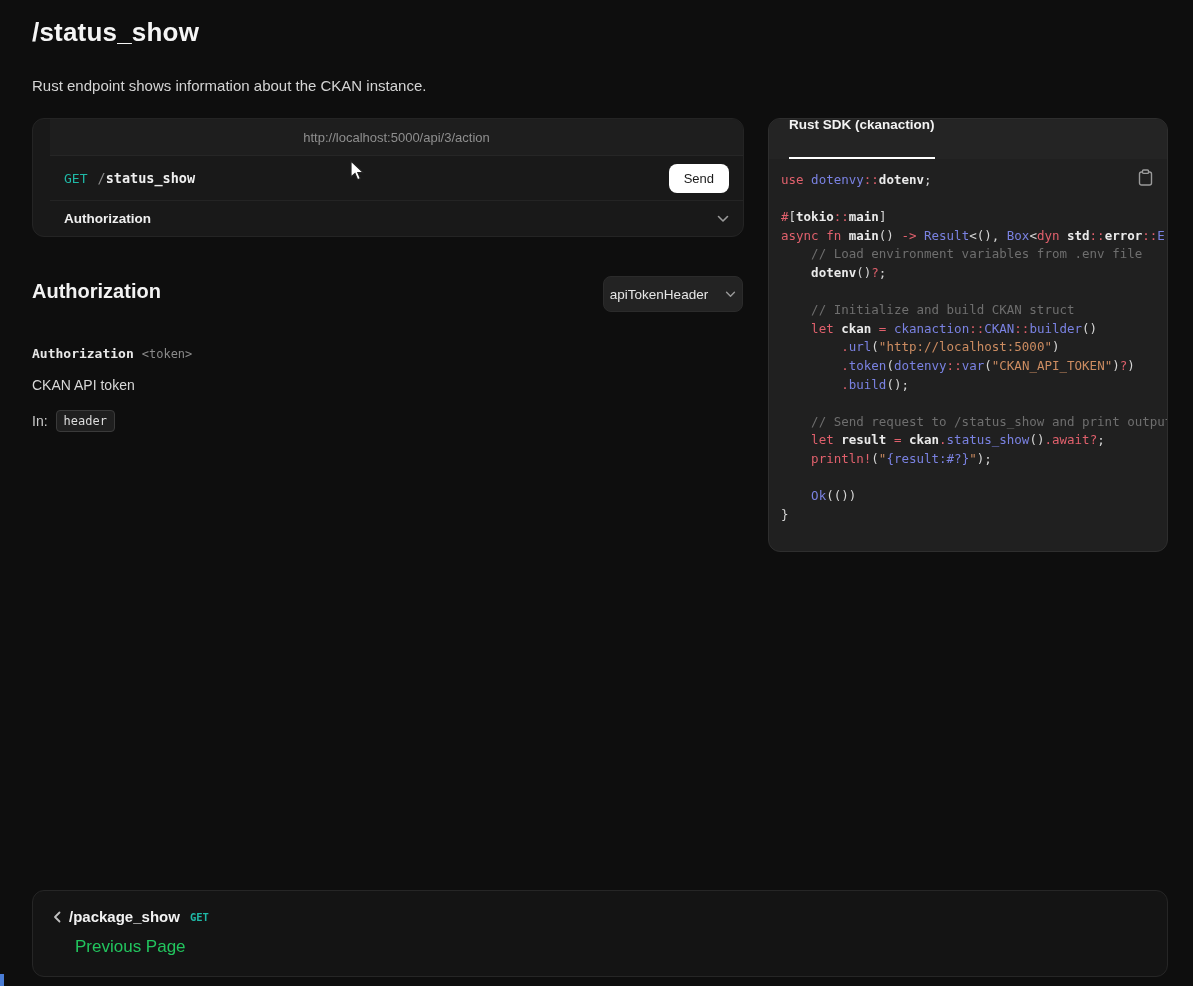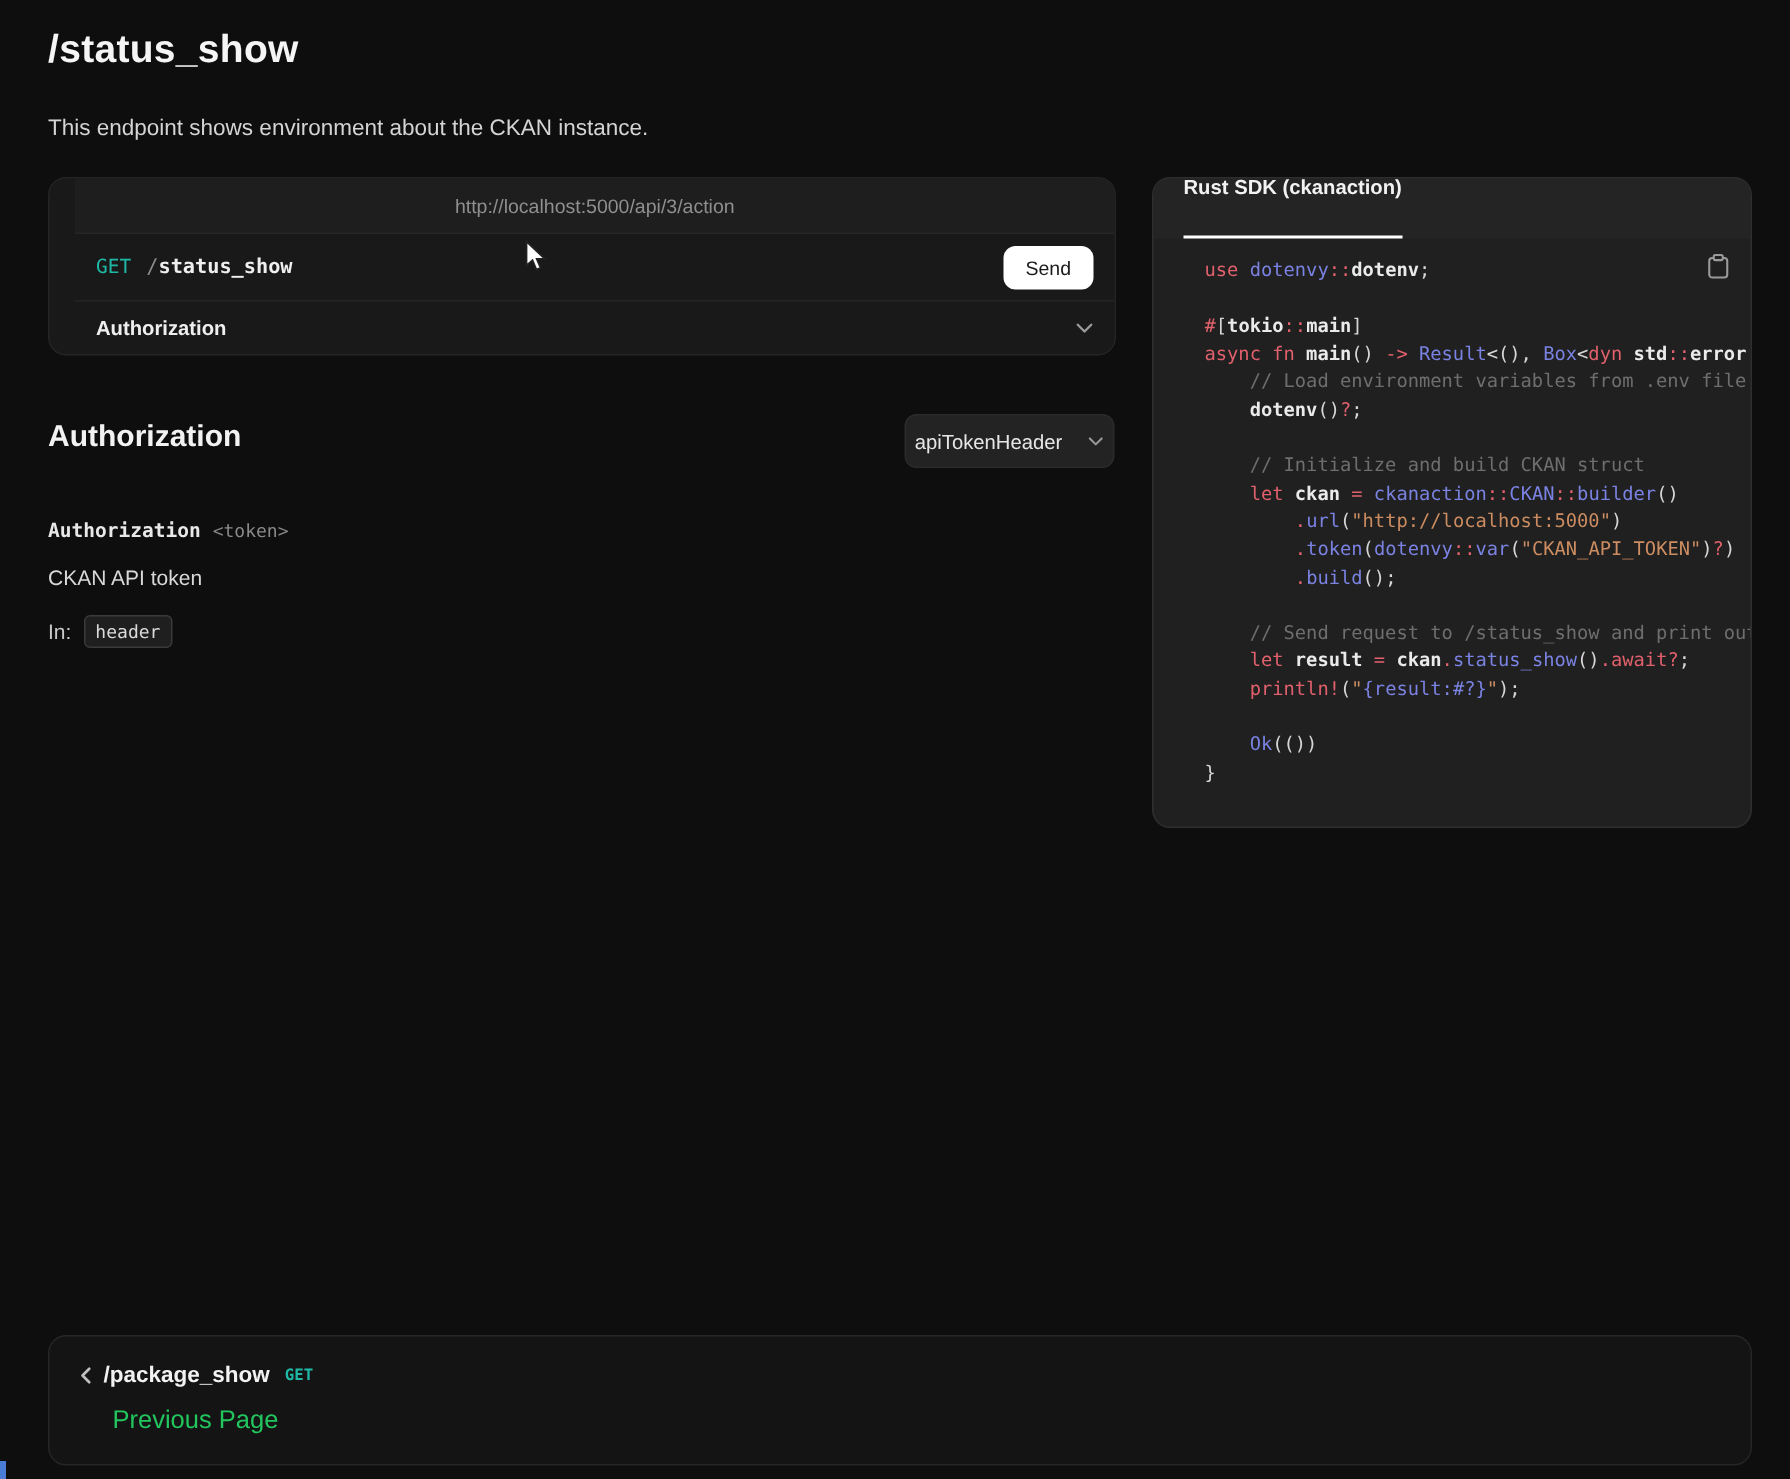--- a/index.html
+++ b/index.html
@@ -36,21 +36,21 @@
   .param-type { font-family:"DejaVu Sans Mono","Liberation Mono",monospace; font-size:12px; color:#8a8a8a; margin-left:8px;margin-top:40px; }
   .param-desc { position:absolute; left:32px; top:377px; font-size:14px; color:#d8d8d8; }
   .in-line { position:absolute; left:32px; top:410px; display:flex; align-items:center; gap:8px; }
   .in-label { font-size:14px; color:#c9c9c9; }
   .in-badge { font-family:"DejaVu Sans Mono","Liberation Mono",monospace; font-size:12px; color:#dcdcdc; background:#1f1f1f; border:1px solid #3a3a3a; border-radius:4px; padding:3px 7px; }
 
   
   .code-panel { position:absolute; left:768px; top:118px; width:400px; height:434px; background:#202020; border:1px solid #2e2e2e; border-radius:12px; overflow:hidden; }
   .code-header { height:40px; background:#242424; display:flex; align-items:flex-end; padding:0 20px; }
   .code-tab { font-size:13.5px; font-weight:700; color:#f2f2f2; padding-bottom:25px; border-bottom:2px solid #ffffff; cursor:pointer; }
-  .code-body { position:relative; padding:12px 0 16px 34px; }
+  .code-body { position:relative; padding:12px 0 16px 12px; }
   .copy-btn { position:absolute; top:10px; right:14px; cursor:pointer; }
   .copy-btn svg { display:block; }
   .code-lines { font-family:"DejaVu Sans Mono","Liberation Mono",monospace; font-size:12.5px; line-height:18.6px; white-space:pre; overflow:hidden; }
   .code-line { min-height:18.6px; }
   .tok-kw  { color:var(--tok-keyword,#e0606c); }
   .tok-fn  { color:var(--tok-entity,#7a82e2); }
   .tok-str { color:var(--tok-string,#cc8c61); }
   .tok-cmt { color:var(--tok-comment,#6e6e6e); }
   .tok-pl  { color:#d6d6d6; }
   .tok-id  { color:#eaeaea; font-weight:700; }
@@ -65,21 +65,21 @@
   .corner-accent { position:absolute; left:0; top:974px; width:4px; height:12px; background:#4a7dd6; }
 
   .cursor { position:absolute; left:348px; top:160px; pointer-events:none; }
 </style>
 </head>
 <body>
 
 <div class="screen">
 
   <h1 class="page-title">/status_show</h1>
-  <p class="page-desc">This endpoint shows environment about the CKAN instance.</p>
+  <p class="page-desc">Rust endpoint shows information about the CKAN instance.</p>
 
   <section class="request-card">
     <div class="url-bar">
       <span>http://localhost:5000/api/3/action</span>
     </div>
     <div class="req-row">
       <span class="method mono">GET</span>
       <span class="path"><span class="slash">/</span><span>status_show</span></span>
       <button class="send-btn">Send</button>
     </div>

